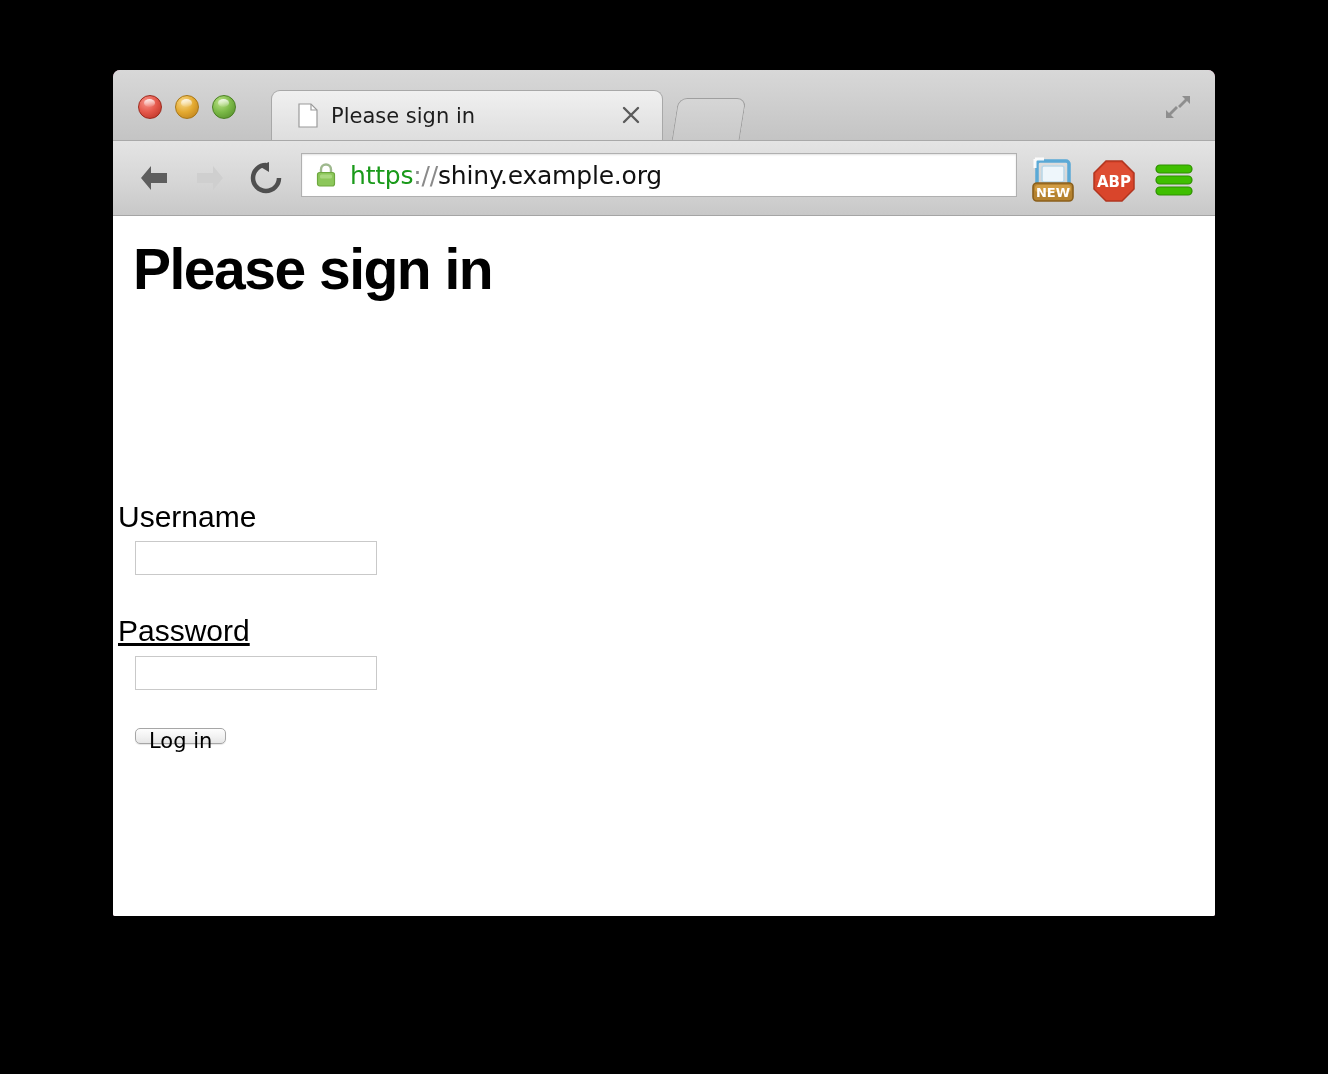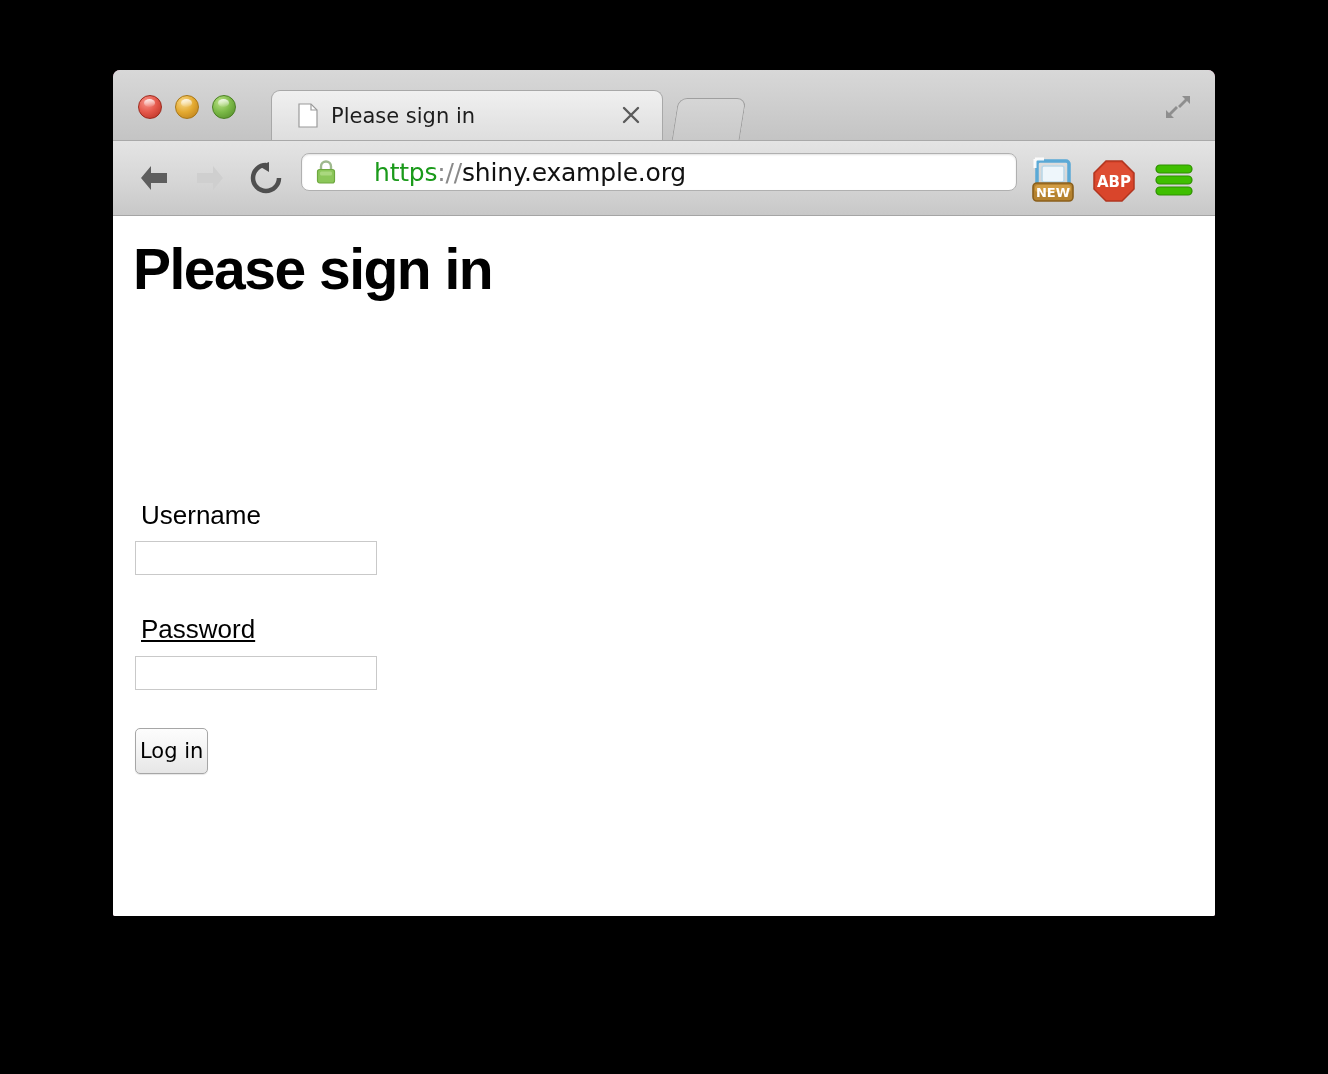--- a/index.html
+++ b/index.html
@@ -157,29 +157,28 @@
   }
   #nav-back { left: 20px; }
   #nav-forward { left: 76px; }
   #nav-reload { left: 132px; }
 
   .urlbar {
     position: absolute;
     left: 188px;
     top: 12px;
     width: 716px;
-    height: 38px;
+    height: 44px;
     background: #ffffff;
     border: 1px solid #b0b0b0;
-    border-radius: 8px;
+    border-radius: 0;
     box-shadow: inset 0 1px 2px rgba(0,0,0,0.12);
     box-sizing: border-box;
     display: flex;
     align-items: center;
-    gap: 24px;
   }
   .lock-icon {
     margin-left: 13px;
     width: 22px;
     height: 26px;
     flex: none;
   }
   .url-text {
     margin-left: 13px;
     font-family: "DejaVu Sans", sans-serif;
@@ -214,23 +213,23 @@
     margin: 0;
     font-family: "Liberation Sans", sans-serif;
     font-weight: bold;
     font-size: 57px;
     line-height: 1;
     letter-spacing: -1.5px;
     color: #000000;
   }
   .field-label {
     position: absolute;
-    left: 28px;
+    left: 5px;
     font-family: "Liberation Sans", sans-serif;
-    font-size: 26px;
+    font-size: 30px;
     color: #000000;
     line-height: 1;
   }
   #label-username { top: 286px; }
   #label-password { top: 400px; text-decoration: underline; }
 
   .text-input {
     position: absolute;
     left: 22px;
     width: 242px;
@@ -244,22 +243,22 @@
     outline: none;
     color: #000;
   }
   #input-username { top: 325px; }
   #input-password { top: 440px; }
 
   .login-btn {
     position: absolute;
     left: 22px;
     top: 512px;
-    padding: 0 4px;
-    height: 46px;
+    padding: 0 13px;
+    height: 16px;
     border: 1px solid #a6a6a6;
     border-radius: 5px;
     background: linear-gradient(to bottom, #fdfdfd 0%, #f3f3f3 50%, #e6e6e6 100%);
     font-family: "DejaVu Sans", sans-serif;
     font-size: 21px;
     color: #000000;
     cursor: pointer;
     box-shadow: 0 1px 1px rgba(0,0,0,0.10);
   }
 </style>

